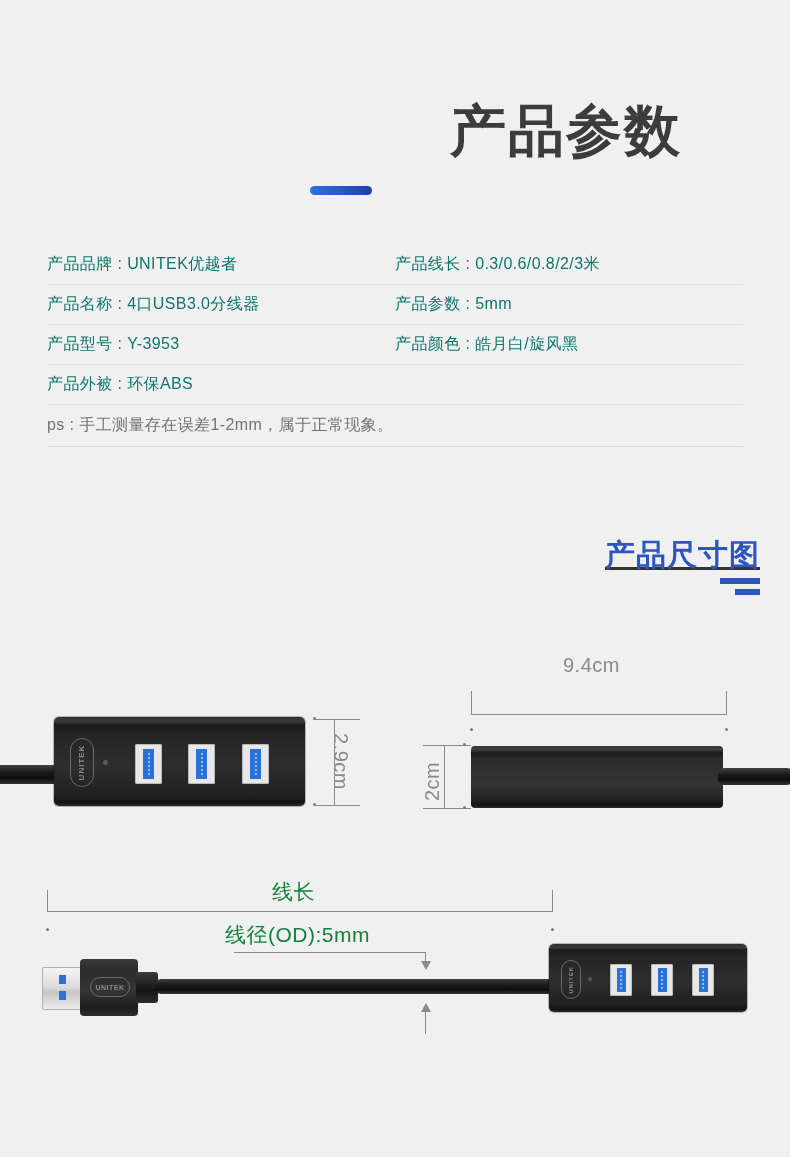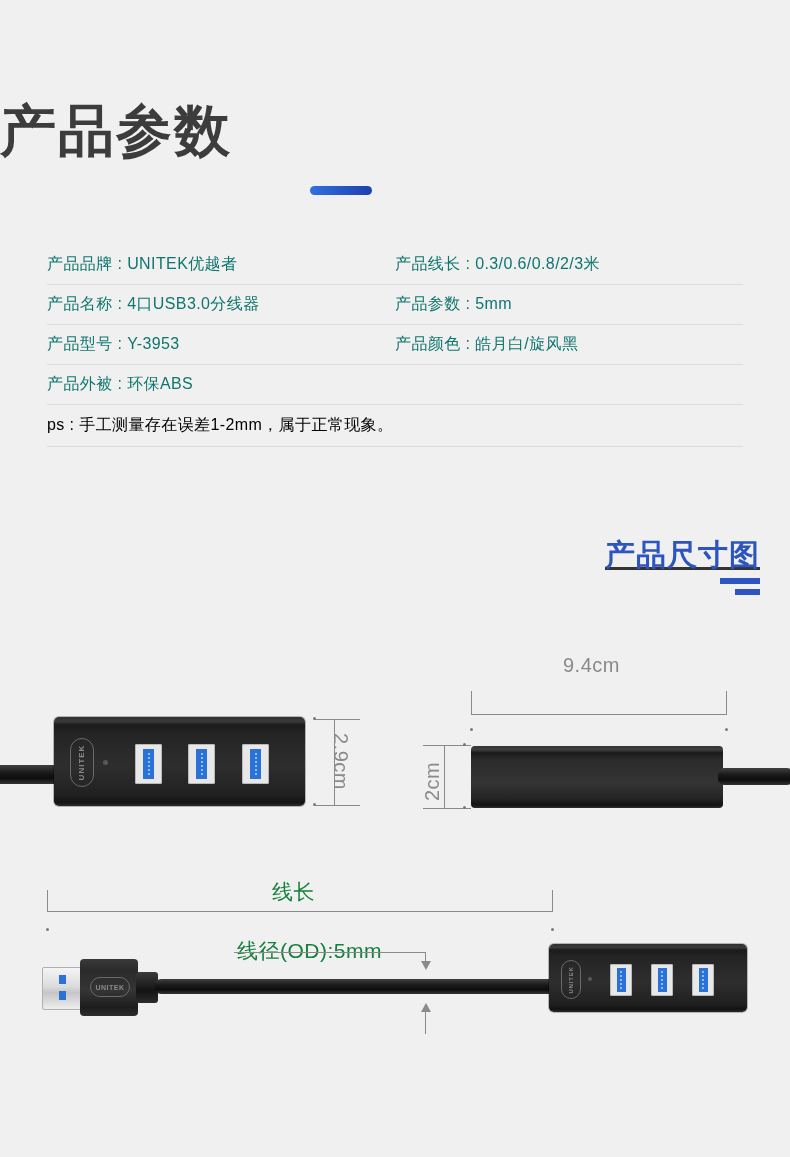--- a/index.html
+++ b/index.html
@@ -15,21 +15,21 @@
     overflow: hidden;
     color: #333;
   }
 
   
   .title-block {
     position: absolute;
     top: 100px;
     left: 0;
     width: 682px;
-    text-align: left;
+    text-align: right;
   }
   .main-title {
     font-size: 56px;
     font-weight: bold;
     color: #3c3c3c;
     letter-spacing: 2px;
     line-height: 1.1;
     margin: 0;
   }
   .title-underline {
@@ -65,21 +65,21 @@
   }
   .spec-cell.blank {
     border-bottom: 1px solid #dcdcdc;
   }
   .spec-note {
     height: 41px;
     display: flex;
     align-items: center;
     border-bottom: 1px solid #dcdcdc;
     font-size: 16px;
-    color: #000000;
+    color: #737373;
     letter-spacing: 0.4px;
     white-space: nowrap;
   }
 
   
   .dim-header {
     position: absolute;
     top: 540px;
     right: 30px;
     text-align: right;
@@ -357,21 +357,21 @@
 
 <div>
 
   <div class="line-h" style="left:47px; top:911px; width:505px;"></div>
   <div class="line-v" style="left:47px; top:890px; height:22px;"></div>
   <div class="line-v" style="left:552px; top:890px; height:22px;"></div>
   <div class="dot" style="left:46px; top:928px;"></div>
   <div class="dot" style="left:551px; top:928px;"></div>
   <div class="label-text" style="left:272px; top:878px;">线长</div>
 
-  <div class="label-text" style="left:237px; top:921px;margin-top:16px;">线径(OD):5mm</div>
+  <div class="label-text" style="left:225px; top:921px;">线径(OD):5mm</div>
   <div class="line-h" style="left:234px; top:952px; width:192px;"></div>
   <div class="line-v" style="left:425px; top:952px; height:9px;"></div>
   <div class="arrow-down" style="left:421px; top:961px;"></div>
   <div class="arrow-up" style="left:421px; top:1003px;"></div>
   <div class="line-v" style="left:425px; top:1012px; height:22px;"></div>
 
   <div class="plug-metal" style="left:42px; top:967px; width:44px; height:41px;">
     <div class="plug-pin" style="left:16px; top:7px;"></div>
     <div class="plug-pin" style="left:16px; top:23px;"></div>
   </div>

